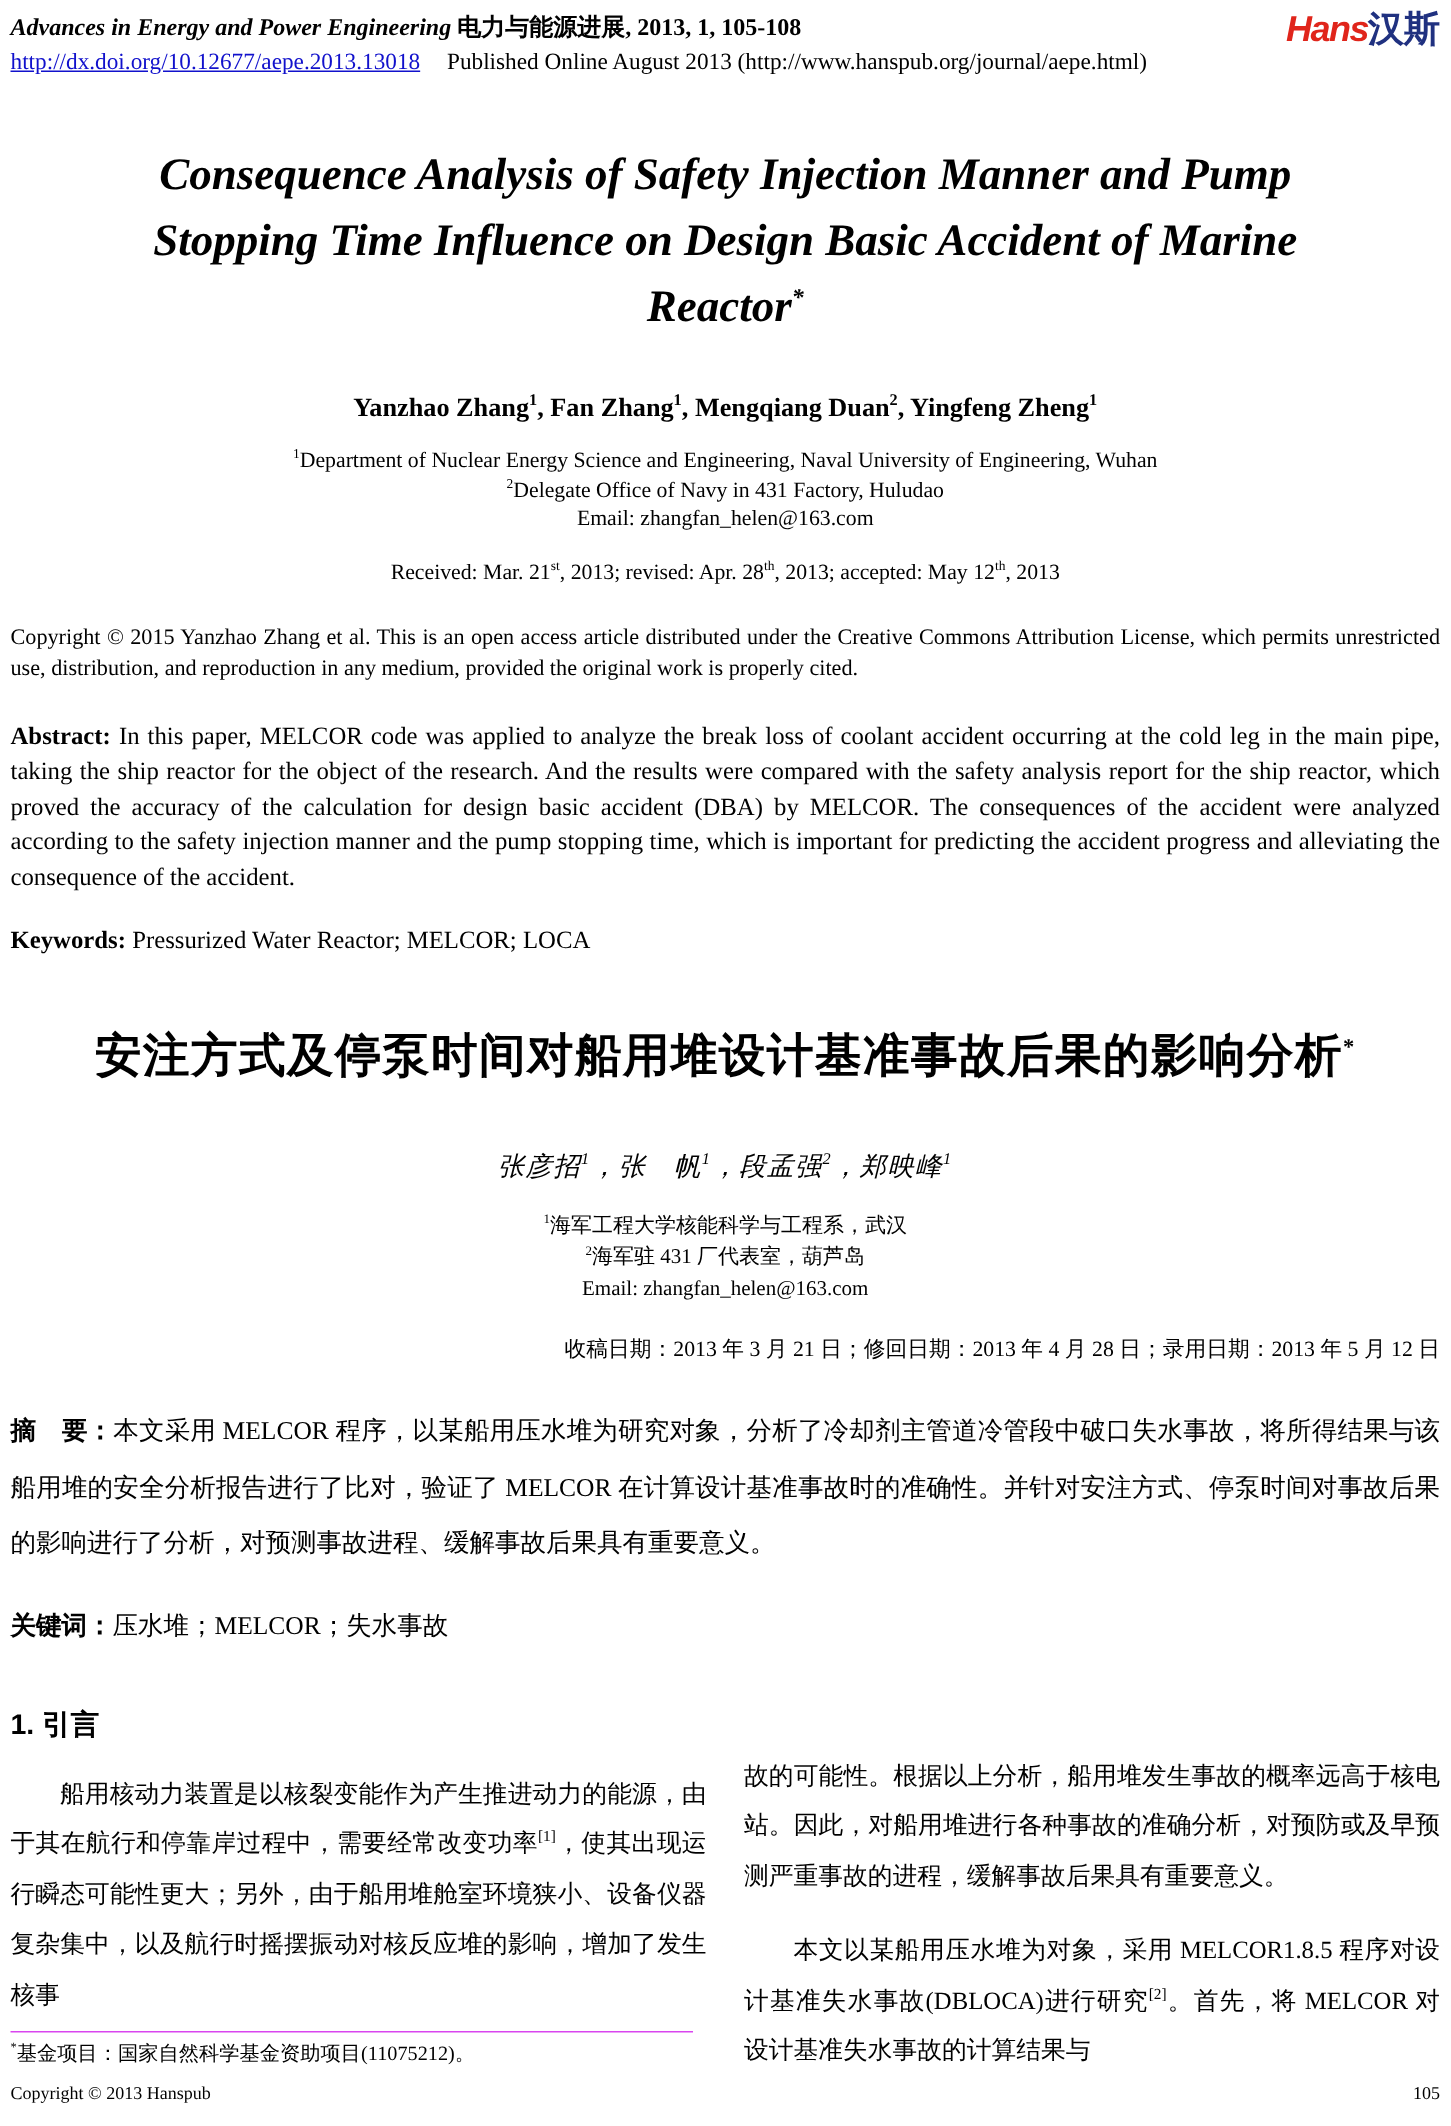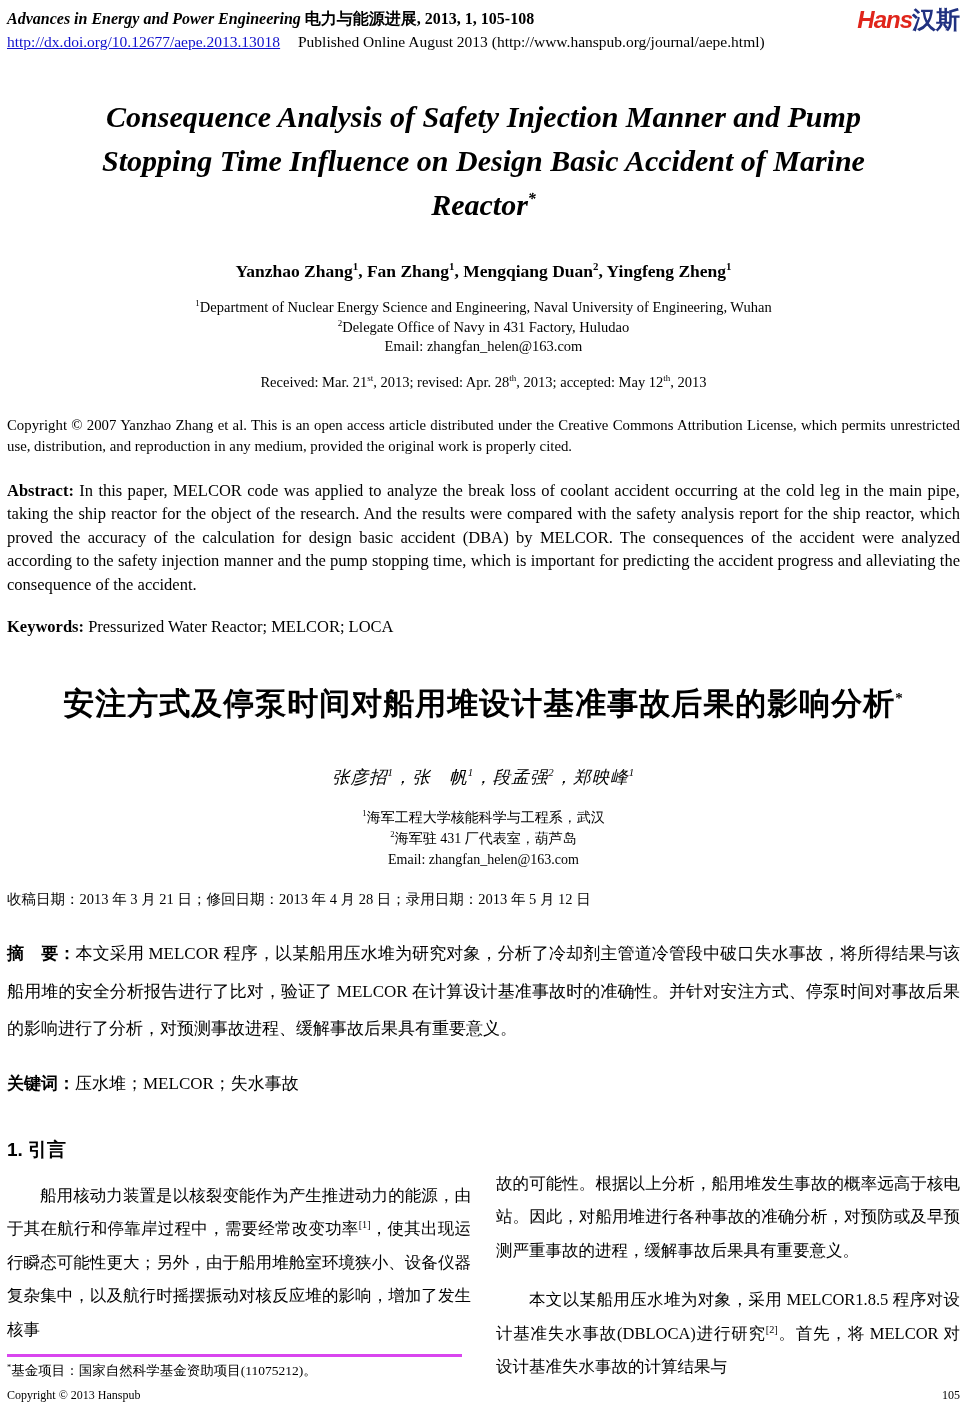--- a/index.html
+++ b/index.html
@@ -74,21 +74,21 @@
   }
   .title-zh sup { font-size: 15px; }
   .authors-zh {
     margin-top: 40px;
     text-align: center;
     font-size: 17.5px;
     font-style: italic;
     letter-spacing: 1px;
   }
   .affil-block-zh { margin-top: 18px; text-align: center; font-size: 14px; line-height: 21px; }
-  .dates-zh { margin-top: 20px; text-align: left; font-size: 14.5px; }
+  .dates-zh { margin-top: 20px; text-align: right; font-size: 14.5px; }
   .abstract-zh {
     margin-top: 26px;
     font-size: 17px;
     line-height: 37.5px;
     text-align: justify;
   }
   .label-zh { font-weight: bold; font-family: "Liberation Sans", "DejaVu Sans", sans-serif; }
   .keywords-zh { margin-top: 24px; font-size: 17px; }
   
   .columns {
@@ -106,21 +106,21 @@
     margin-top: 16px;
     font-size: 16.5px;
     line-height: 33.5px;
     text-align: justify;
     text-indent: 2em;
   }
   .col-right { padding-top: 30px; }
   .col-right .body-para:first-child { margin-top: 0; }
   .footnote {
     margin-top: 8px;
-    border-top: 3px solid #d946ef;
+    border-top: 1px solid #d946ef;
     padding-top: 5px;
     font-size: 13.5px;
     width: 98%;
   }
   
   .footer {
     position: absolute;
     left: 7px;
     right: 7px;
     bottom: 14px;
@@ -163,21 +163,21 @@
   <div class="affil-block">
     <div><sup>1</sup><span>Department of Nuclear Energy Science and Engineering, Naval University of Engineering, Wuhan</span></div>
     <div><sup>2</sup><span>Delegate Office of Navy in 431 Factory, Huludao</span></div>
     <div>Email: zhangfan_helen@163.com</div>
   </div>
 
   <div class="received-line">
     <span>Received: Mar. 21</span><sup>st</sup><span>, 2013; revised: Apr. 28</span><sup>th</sup><span>, 2013; accepted: May 12</span><sup>th</sup><span>, 2013</span>
   </div>
 
-  <p class="copyright-para">Copyright © 2007 Yanzhao Zhang et al. This is an open access article distributed under the Creative Commons Attribution License, which permits unrestricted use, distribution, and reproduction in any medium, provided the original work is properly cited.</p>
+  <p class="copyright-para">Copyright © 2015 Yanzhao Zhang et al. This is an open access article distributed under the Creative Commons Attribution License, which permits unrestricted use, distribution, and reproduction in any medium, provided the original work is properly cited.</p>
 
   <p class="abstract-para">
     <span class="bold-label">Abstract:</span><span> In this paper, MELCOR code was applied to analyze the break loss of coolant accident occurring at the cold leg in the main pipe, taking the ship reactor for the object of the research. And the results were compared with the safety analysis report for the ship reactor, which proved the accuracy of the calculation for design basic accident (DBA) by MELCOR. The consequences of the accident were analyzed according to the safety injection manner and the pump stopping time, which is important for predicting the accident progress and alleviating the consequence of the accident.</span>
   </p>
 
   <p class="keywords-para">
     <span class="bold-label">Keywords:</span><span> Pressurized Water Reactor; MELCOR; LOCA</span>
   </p>
 
   <h2 class="title-zh">

